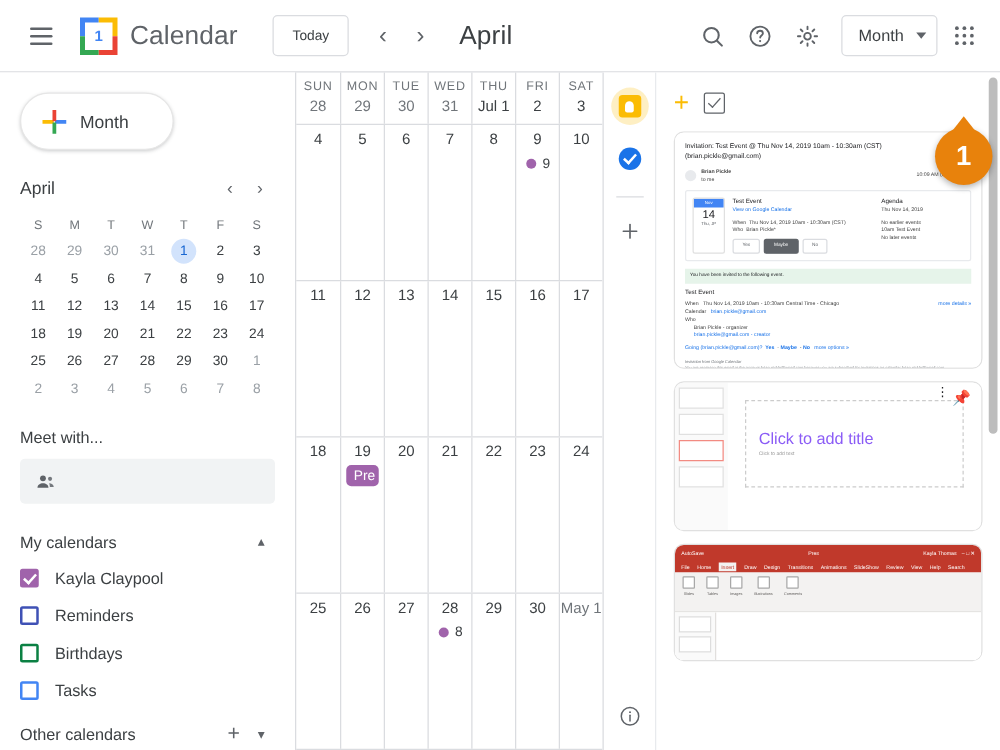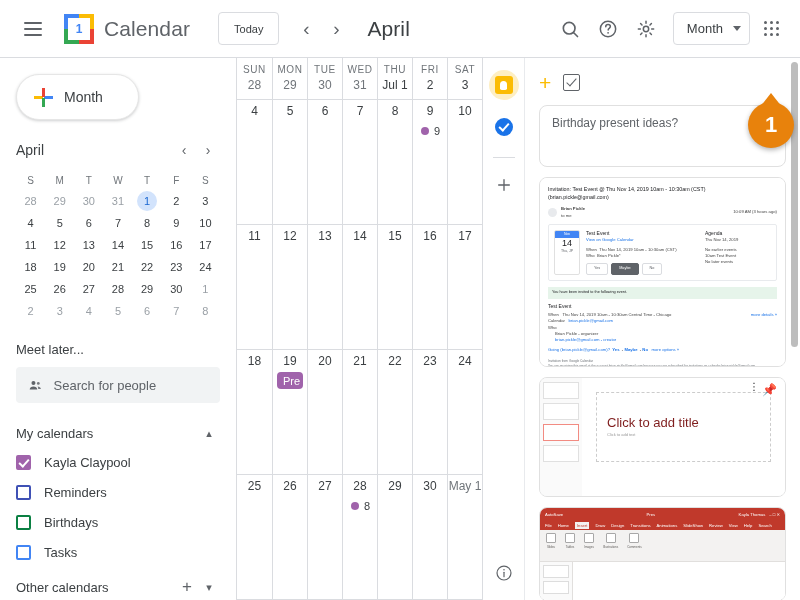--- a/index.html
+++ b/index.html
@@ -201,21 +201,21 @@
   .te-body { margin-top:4px; }
   .te-foot { margin-top:6px; font-size:3.2px; color:#70757a; line-height:1.7; }
 
   
   .thumb-slides { height:118px; background:#f1f3f4; display:flex; position:relative; }
   .ts-left { width:42px; background:#fafafa; padding:4px 3px; }
   .ts-sl { height:17px; background:#fff; border:1px solid #e0e0e0; margin-bottom:4px; }
   .ts-sl.act { border:1.5px solid #f28b82; }
   .ts-main { flex:1; background:#fff; position:relative; padding:14px 14px 0 14px; }
   .ts-box { border:1px dashed #ccc; height:70px; padding:22px 10px 0; }
-  .ts-title { font-size:13px; color:#7f1d1d; }
+  .ts-title { font-size:13px; color:#8b5cf6; }
   .ts-sub { font-size:4px; color:#999; margin-top:2px; }
   .ts-pin { position:absolute; right:8px; top:5px; color:#202124; font-size:12px; }
   .ts-dots { position:absolute; right:26px; top:5px; color:#202124; font-size:10px; line-height:.8; letter-spacing:0; }
 
   
   .thumb-ppt { height:92px; background:#fff; overflow:hidden; }
   .pp-title { background:#c0392b; height:12px; display:flex; align-items:center; padding:0 5px; color:#fff; font-size:4.2px; gap:4px; }
   .pp-title .sp { flex:1; }
   .pp-ribbon-tabs { background:#c0392b; height:10px; display:flex; align-items:center; gap:6px; padding:0 5px; color:#fff; font-size:4.2px; }
   .pp-ribbon { background:#f3f2f1; height:32px; display:flex; gap:9px; padding:3px 6px; border-bottom:1px solid #e1dfdd; }
@@ -376,29 +376,28 @@
             <div class="muted">3</div>
             <div class="muted">4</div>
             <div class="muted">5</div>
             <div class="muted">6</div>
             <div class="muted">7</div>
             <div class="muted">8</div>
           </div>
       </div>
 
       <div class="meet-section">
-        <div class="section-title">Meet later...</div>
+        <div class="section-title">Meet with...</div>
         <div class="search-people">
           <svg width="17" height="17" viewBox="0 0 24 24" fill="#5f6368">
             <circle cx="9" cy="8" r="3.3"></circle>
               <path d="M2.8 18.5c0-3.2 2.9-5 6.2-5s6.2 1.8 6.2 5z"></path>
             <circle cx="17" cy="8.6" r="2.3" opacity=".85"></circle>
               <path d="M16 13.6c2.6.15 5.2 1.5 5.2 4.2h-4.4c0-1.6-.3-3-.8-4.2z" opacity=".85"></path>
           </svg>
-          <input type="text" placeholder="Search for people" style="">
         </div>
       </div>
 
       <div class="cal-section">
         <div class="cal-section-head">
           <div class="t">My calendars</div>
           <div class="chev">▴</div>
         </div>
         <div id="cal-list">
             <div class="cal-item">
@@ -589,23 +588,20 @@
     </div>
 
     <div class="keep">
       <div class="keep-top">
         <span class="keep-plus">+</span>
         <span class="keep-check"></span>
       </div>
 
       <div class="keep-list">
 
-        <div class="note-card">
-          <div class="note-empty">Birthday present ideas?</div>
-        </div>
 
         <div class="note-card">
           <div class="thumb-email">
             <div class="te-sub">Invitation: Test Event @ Thu Nov 14, 2019 10am - 10:30am (CST)</div>
             <div class="te-sub">(brian.pickle@gmail.com)</div>
             <div class="te-row">
               <span class="te-avatar"></span>
               <span>
                 <b>Brian Pickle</b><br>
                 <span>to me</span>

